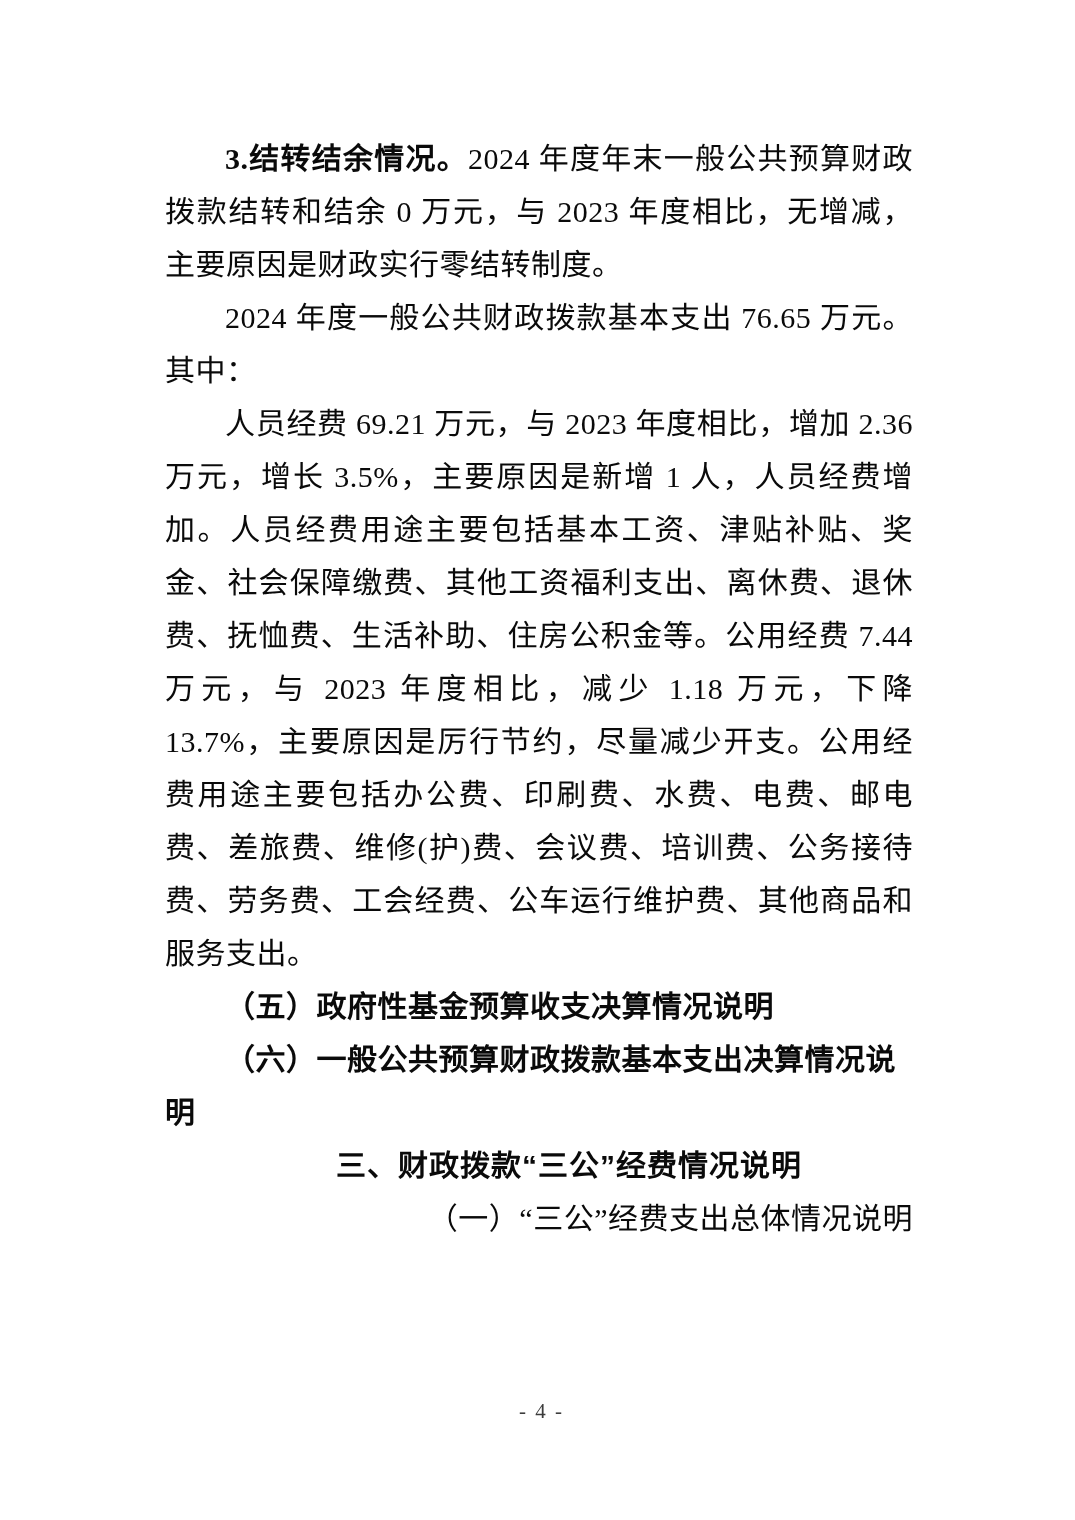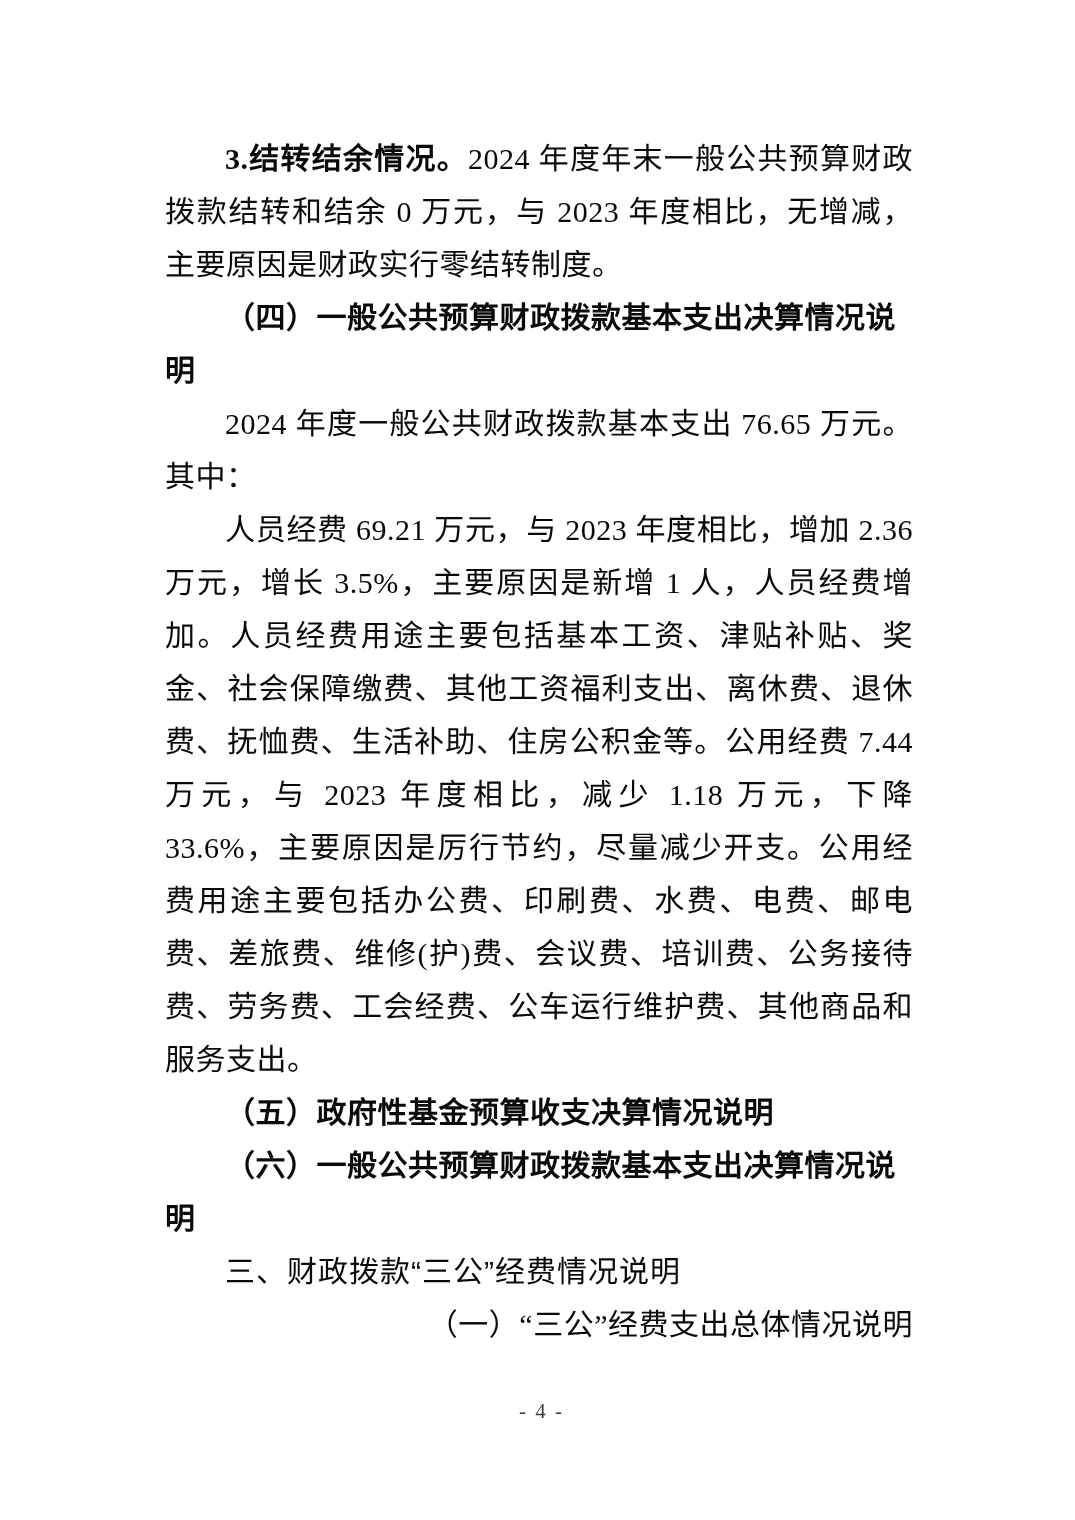--- a/index.html
+++ b/index.html
@@ -39,22 +39,22 @@
   .heading-kai {
     font-weight: bold;
     text-align: left;
   }
   .heading-kai-regular {
     font-weight: normal;
     text-align: right;
   }
   .heading-hei {
     font-family: "Liberation Sans", sans-serif;
-    font-weight: normal;
-    text-align: left;
+    font-weight: bold;
+    text-align: center;
     letter-spacing: 1px;
   }
   .footer {
     position: absolute;
     left: 0;
     top: 1398px;
     width: 100%;
     text-align: center;
     font-size: 21px;
     line-height: 26px;
@@ -63,25 +63,24 @@
   }
 </style>
 </head>
 <body>
 
 <div class="page">
   <div class="content">
 
     <p class="para"><span class="lead-bold">3.结转结余情况。</span><span>2024 年度年末一般公共预算财政拨款结转和结余 0 万元，与 2023 年度相比，无增减，主要原因是财政实行零结转制度。</span></p>
 
-    <p class="para heading-kai">（四）一般公共预算财政拨款基本支出决算情况说明</p>
 
     <p class="para">2024 年度一般公共财政拨款基本支出 76.65 万元。其中：</p>
 
-    <p class="para">人员经费 69.21 万元，与 2023 年度相比，增加 2.36 万元，增长 3.5%，主要原因是新增 1 人，人员经费增加。人员经费用途主要包括基本工资、津贴补贴、奖金、社会保障缴费、其他工资福利支出、离休费、退休费、抚恤费、生活补助、住房公积金等。公用经费 7.44 万元，与 2023 年度相比，减少 1.18 万元，下降 33.6%，主要原因是厉行节约，尽量减少开支。公用经费用途主要包括办公费、印刷费、水费、电费、邮电费、差旅费、维修(护)费、会议费、培训费、公务接待费、劳务费、工会经费、公车运行维护费、其他商品和服务支出。</p>
+    <p class="para">人员经费 69.21 万元，与 2023 年度相比，增加 2.36 万元，增长 3.5%，主要原因是新增 1 人，人员经费增加。人员经费用途主要包括基本工资、津贴补贴、奖金、社会保障缴费、其他工资福利支出、离休费、退休费、抚恤费、生活补助、住房公积金等。公用经费 7.44 万元，与 2023 年度相比，减少 1.18 万元，下降 13.7%，主要原因是厉行节约，尽量减少开支。公用经费用途主要包括办公费、印刷费、水费、电费、邮电费、差旅费、维修(护)费、会议费、培训费、公务接待费、劳务费、工会经费、公车运行维护费、其他商品和服务支出。</p>
 
     <p class="para heading-kai">（五）政府性基金预算收支决算情况说明</p>
 
 
     <p class="para heading-kai">（六）一般公共预算财政拨款基本支出决算情况说明</p>
 
 
     <p class="para heading-hei">三、财政拨款“三公”经费情况说明</p>
 
     <p class="para heading-kai-regular">（一）“三公”经费支出总体情况说明</p>

